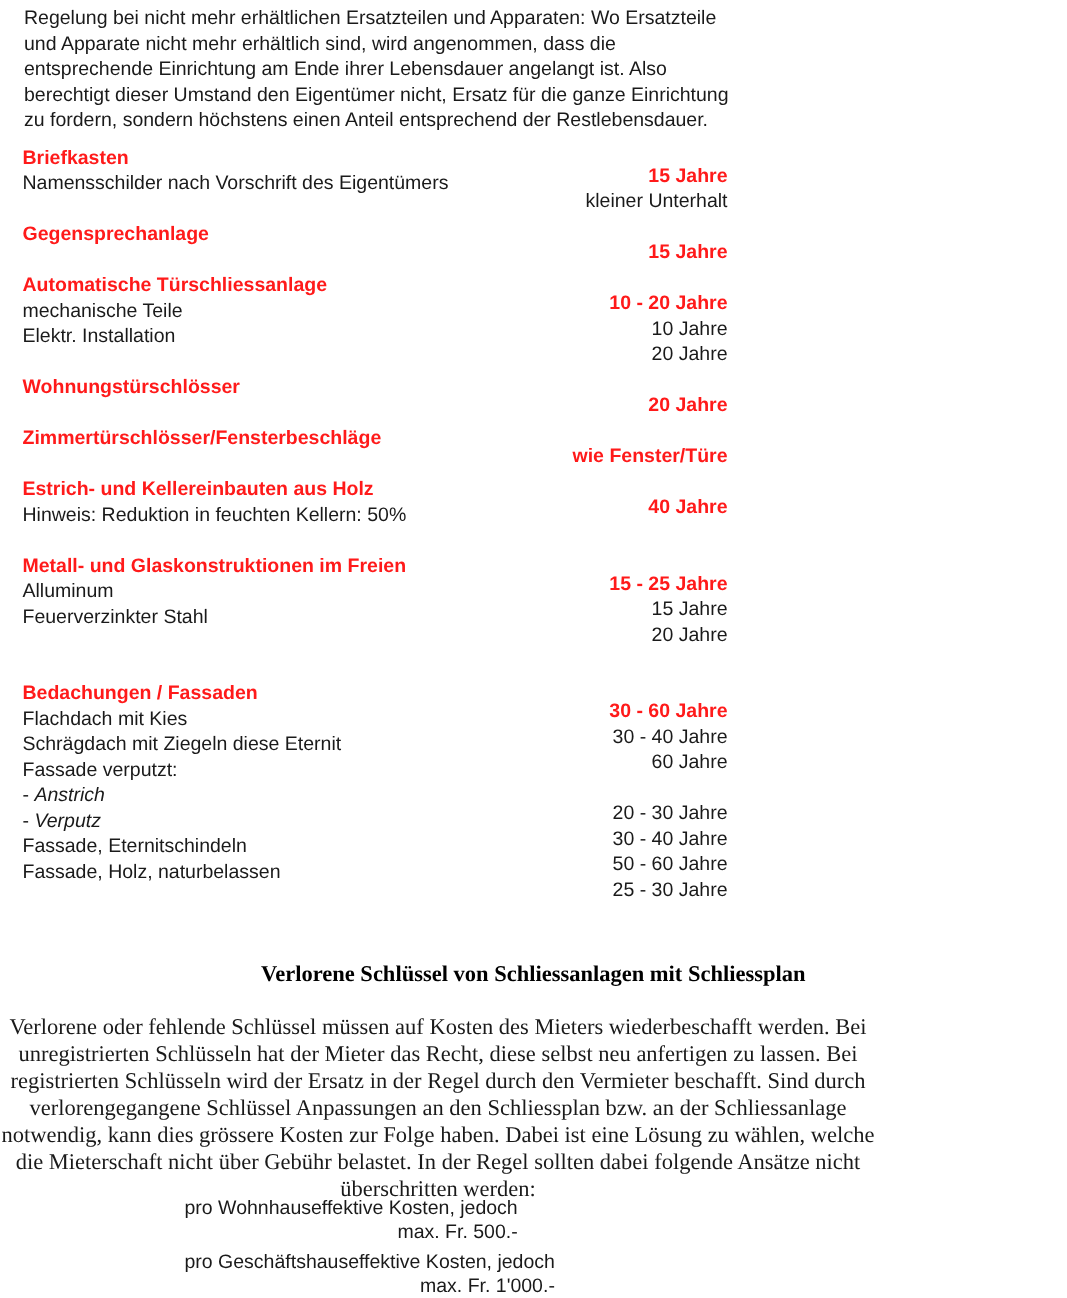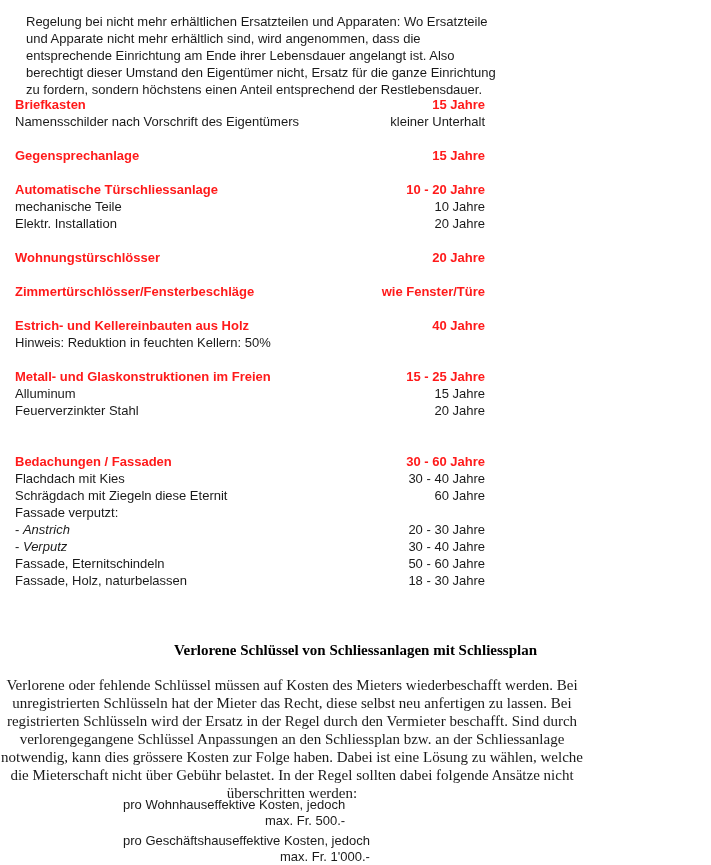--- a/index.html
+++ b/index.html
@@ -2,27 +2,27 @@
 <html><head>
 <meta charset="utf-8">
 <style>
   html, body { margin: 0; padding: 0; background: #ffffff; }
   body { width: 711px; height: 865px; overflow: hidden; position: relative; color: #1a1a1a; }
   .sans { font-family: "Liberation Sans", sans-serif; font-size: 13px; }
   .serif { font-family: "Liberation Serif", serif; }
 
   #intro {
     position: absolute; left: 15px; top: 2px; width: 480px;
-    line-height: 17px; margin: 11px;
+    line-height: 17px; margin: 1px;
   }
 
   #table { position: absolute; left: 15px; top: 96px; width: 470px; }
   .row { display: flex; justify-content: space-between; height: 17px; line-height: 17px; white-space: nowrap; }
   .row.head { color: #ff1a1a; font-weight: bold; }
-  .row .val { text-align: left; }
+  .row .val { text-align: left; margin-top: 12px; }
   .gap { height: 17px; }
   .gap2 { height: 34px; }
   .it { font-style: italic; }
 
   #keys-title {
     position: absolute; left: 0; top: 640px; width: 711px; text-align: center;
     color: #000000; font-weight: bold; font-size: 15px; line-height: 20px;
   }
   #keys-text {
     position: absolute; left: 0; top: 676px; width: 584px; text-align: center;
@@ -128,21 +128,21 @@
   <div class="row">
     <span><span>- </span><span class="it">Verputz</span></span>
     <span class="val">30 - 40 Jahre</span>
   </div>
   <div class="row">
     <span>Fassade, Eternitschindeln</span>
     <span class="val">50 - 60 Jahre</span>
   </div>
   <div class="row">
     <span>Fassade, Holz, naturbelassen</span>
-    <span class="val">18 - 30 Jahre</span>
+    <span class="val">25 - 30 Jahre</span>
   </div>
 </div>
 
 <div id="keys-title" class="serif">Verlorene Schlüssel von Schliessanlagen mit Schliessplan</div>
 <p id="keys-text" class="serif">Verlorene oder fehlende Schlüssel müssen auf Kosten des Mieters wiederbeschafft werden. Bei unregistrierten Schlüsseln hat der Mieter das Recht, diese selbst neu anfertigen zu lassen. Bei registrierten Schlüsseln wird der Ersatz in der Regel durch den Vermieter beschafft. Sind durch verlorengegangene Schlüssel Anpassungen an den Schliessplan bzw. an der Schliessanlage notwendig, kann dies grössere Kosten zur Folge haben. Dabei ist eine Lösung zu wählen, welche die Mieterschaft nicht über Gebühr belastet. In der Regel sollten dabei folgende Ansätze nicht überschritten werden:</p>
 
 <div id="costs" class="sans">
   <div class="crow">
     <span>pro Wohnhaus</span>
     <span class="cval">

